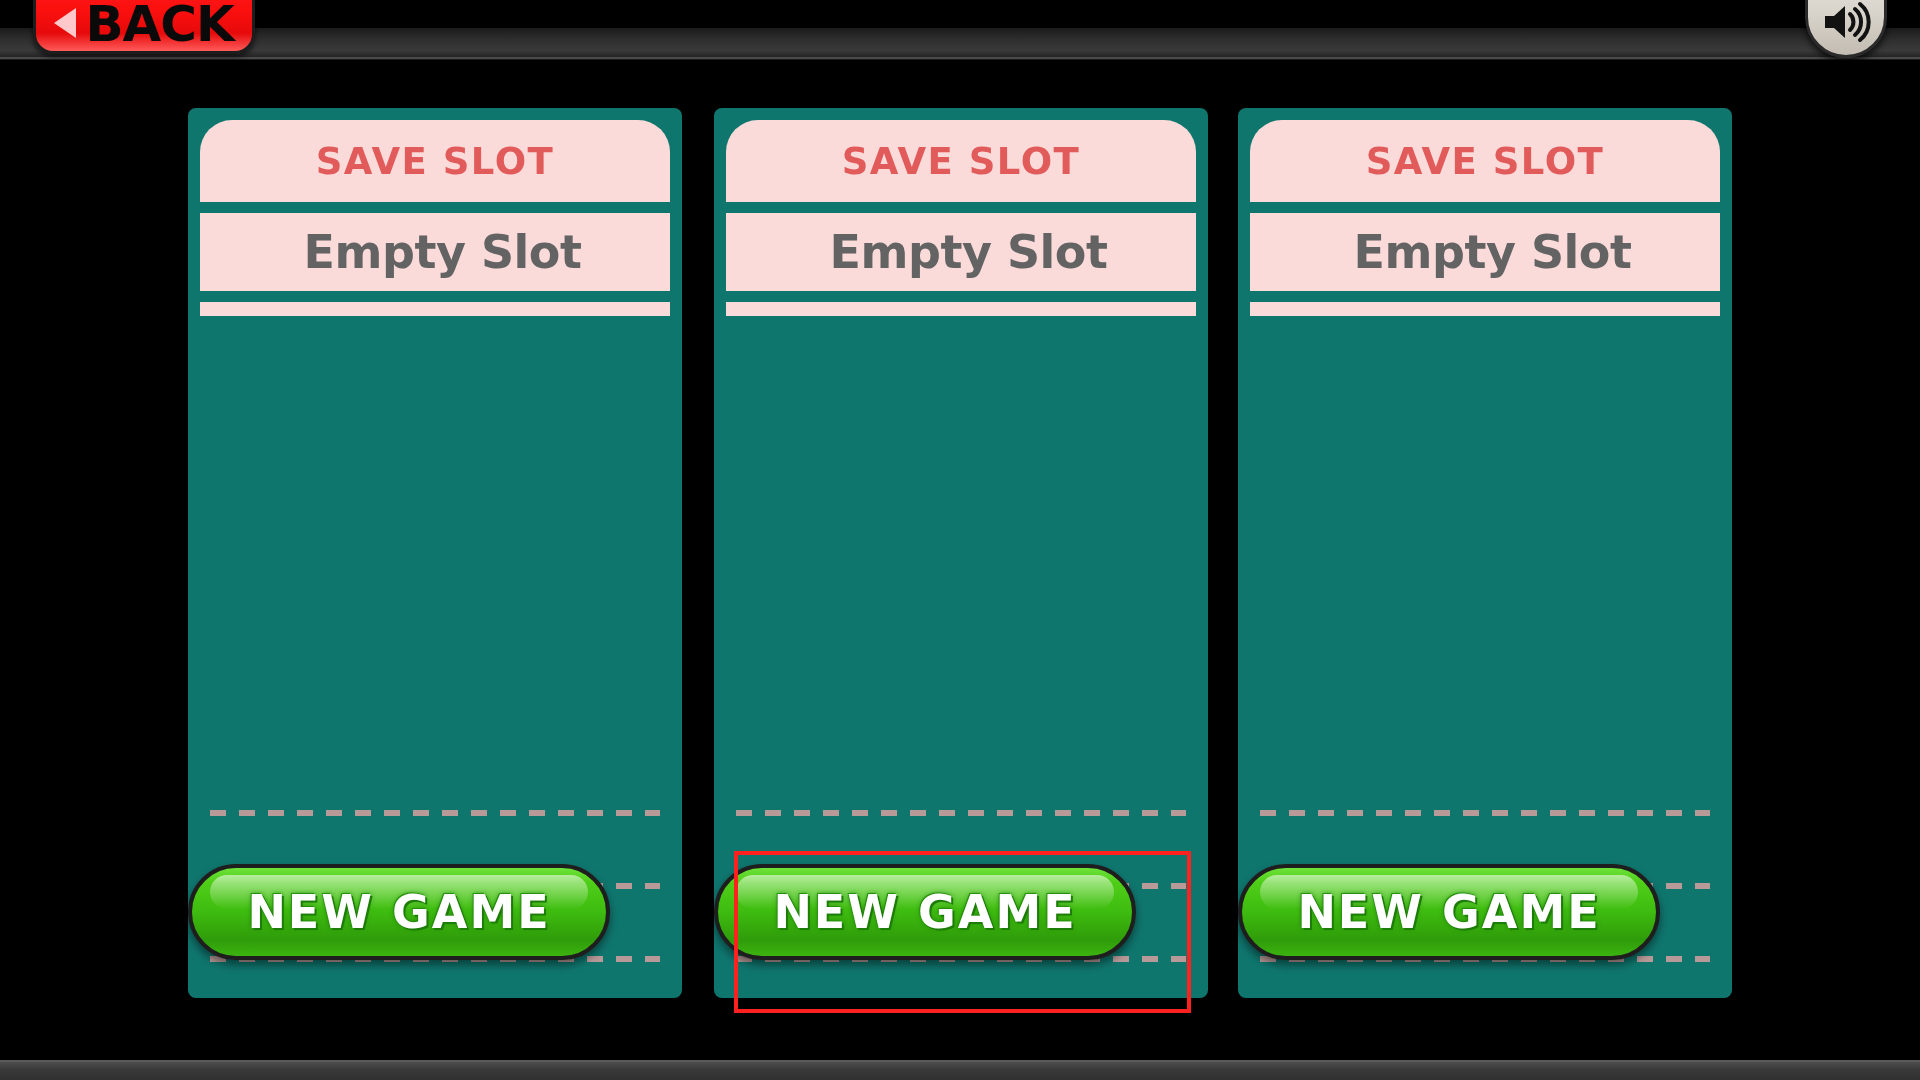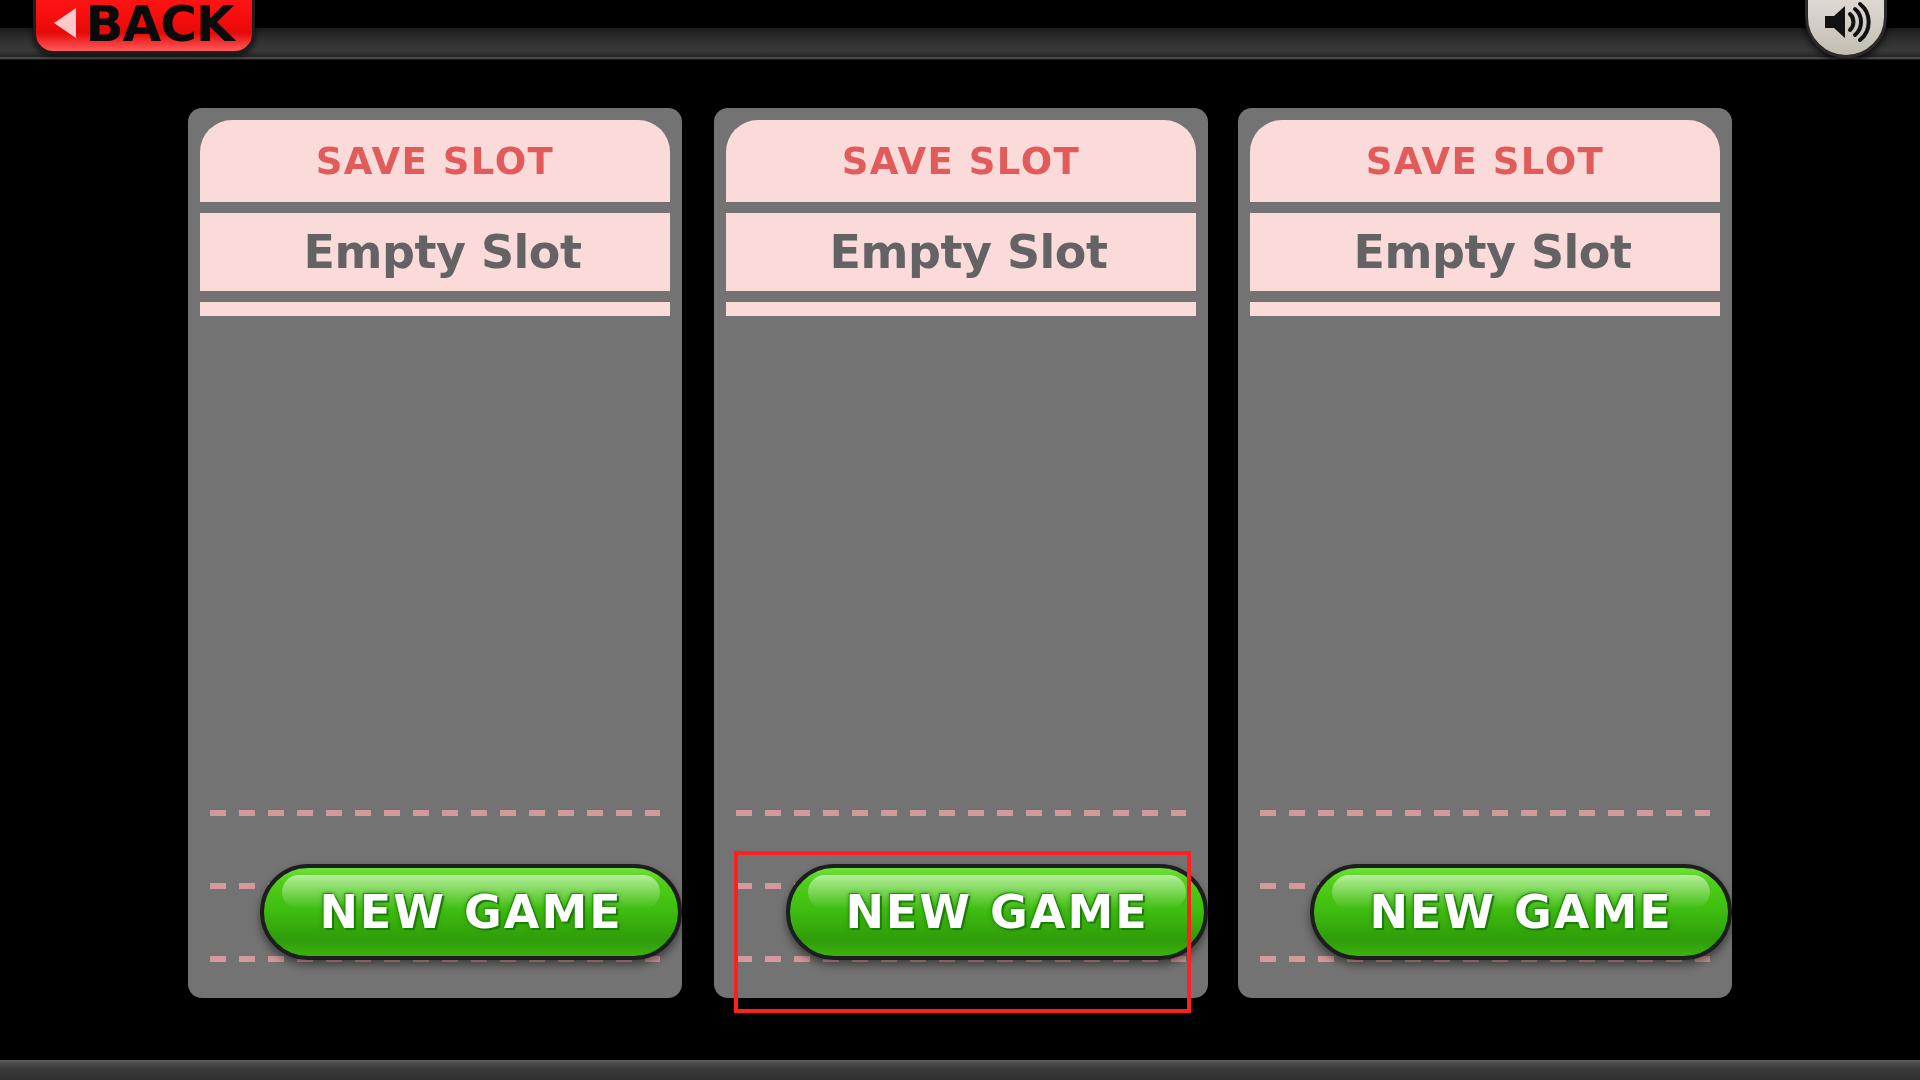--- a/index.html
+++ b/index.html
@@ -73,22 +73,22 @@
   }
   .sound-tab svg{ display:block; }
 
   
   .cards{
     position:absolute; left:0; top:0; width:1920px; height:1080px;
   }
   .card{
     position:absolute; top:108px;
     width:494px; height:890px;
-    background:#737373;
-    border-radius:14px;
+    background:#0f766e;
+    border-radius:8px;
     box-shadow:0 4px 10px rgba(0,0,0,.45);
     overflow:hidden;
   }
   .card.c1{ left:188px; }
   .card.c2{ left:714px; }
   .card.c3{ left:1238px; }
 
   .band{
     background:#fbdada;
     width:calc(100% - 24px);
@@ -127,21 +127,21 @@
         #f9a8a8 0px,#f9a8a8 16px, transparent 16px, transparent 29px);
     opacity:.72;
   }
   .dash-line.d1{ top:392px; }
   .dash-line.d2{ top:465px; }
   .dash-line.d3{ top:538px; }
 
   
   .newgame-wrap{
     position:absolute; left:0; right:0; bottom:38px;
-    display:flex; justify-content:flex-end;
+    display:flex; justify-content:flex-start;
   }
   .newgame{
     position:relative;
     width:422px; height:96px;
     border-radius:48px;
     background:linear-gradient(to bottom,
       #6ee23a 0%, #4fce18 16%, #3fbd10 48%, #2f9c0a 82%, #3cb410 100%);
     border:4px solid #1e1e1e;
     box-shadow:0 5px 8px rgba(0,0,0,.45);
     display:flex; align-items:center; justify-content:center;

